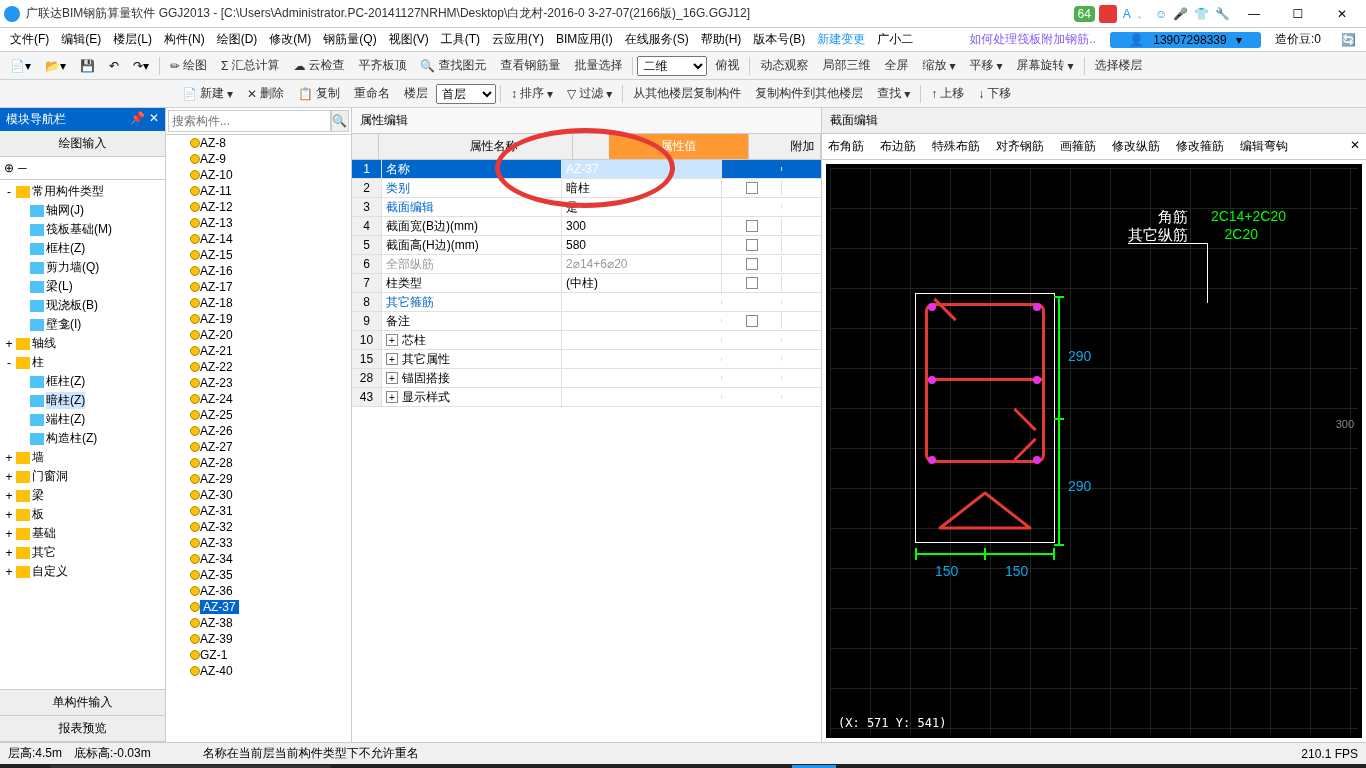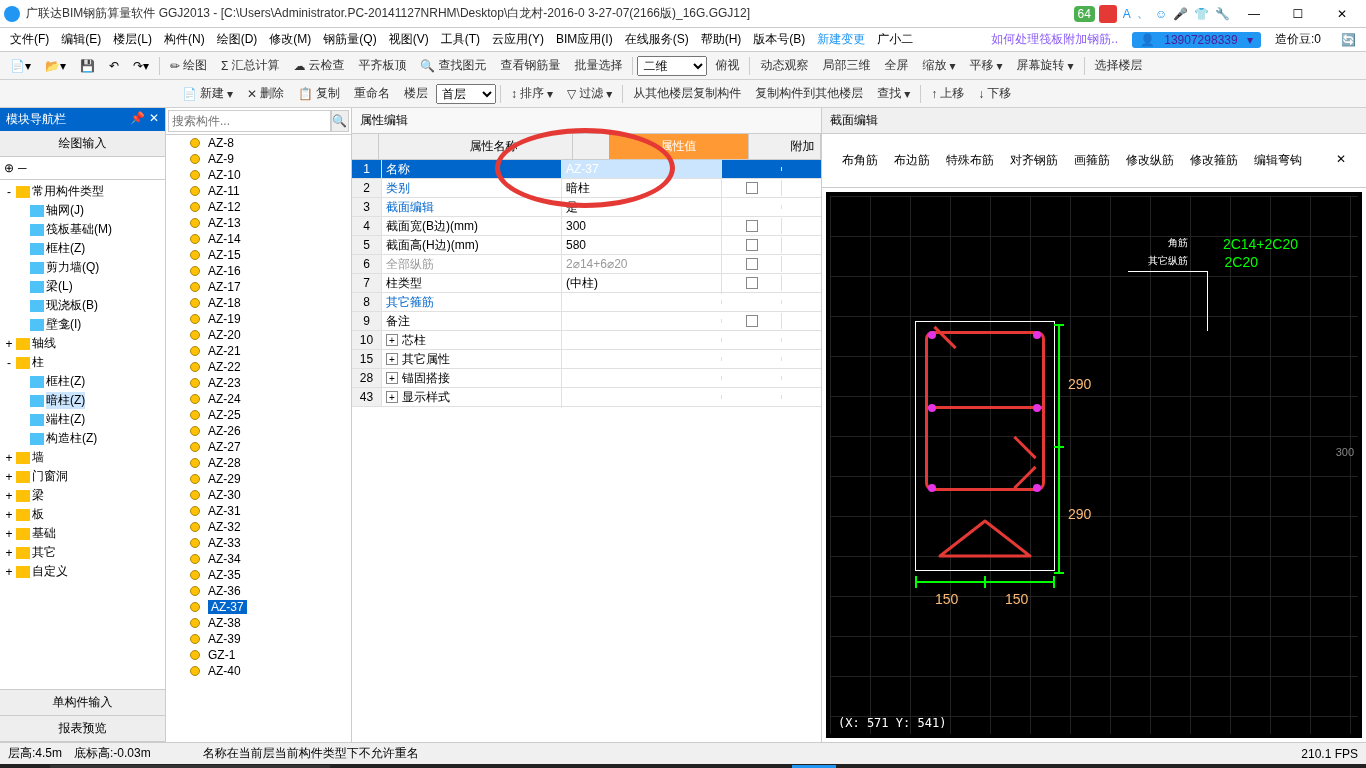--- a/index.html
+++ b/index.html
@@ -12,21 +12,21 @@
 .titlebar .badge { background: #4CAF50; color: #fff; padding: 1px 4px; border-radius: 4px; margin: 4px 4px; }
 .titlebar .right-icons { display: flex; gap: 6px; align-items: center; }
 .titlebar .ime { width: 18px; height: 18px; background: #E53935; border-radius: 3px; }
 .titlebar .ico { color: #2196F3; }
 .win-btn { width: 40px; height: 26px; display: flex; align-items: center; justify-content: center; margin-left: 4px; }
 
 
 .menubar { height: 24px; background: #fff; display: flex; align-items: center; padding: 0 4px; border-bottom: 1px solid #ccc; }
 .menubar span { padding: 0 6px; cursor: default; }
 .menubar .link { color: #8b5cf6; margin-left: auto; }
-.menubar .phone-badge { background: #2196F3; color: #4c1d95; padding: 1px 8px; border-radius: 3px; margin: 0 8px; }
+.menubar .phone-badge { background: #2196F3; color: #000000; padding: 1px 19px; border-radius: 3px; margin: 0 8px; }
 .menubar .cost { margin-right: 8px; }
 
 
 .toolbar { height: 28px; background: #f5f5f5; display: flex; align-items: center; padding: 0 4px; border-bottom: 1px solid #d0d0d0; gap: 2px; }
 .toolbar .tb-btn { padding: 2px 6px; display: flex; align-items: center; gap: 3px; cursor: default; }
 .toolbar .tb-btn.txt { color: #333; }
 .toolbar .sep { width: 1px; height: 18px; background: #ccc; margin: 0 2px; }
 .toolbar select { font-size: 12px; padding: 1px; }
 
 
@@ -45,21 +45,21 @@
 .tree-indent-1 { padding-left: 16px; }
 .nav-bottom { border-top: 1px solid #ccc; }
 .nav-bottom div { padding: 4px; text-align: center; border-bottom: 1px solid #ccc; background: #eee; }
 
 
 .comp-panel { width: 186px; background: #fff; border-right: 1px solid #ccc; display: flex; flex-direction: column; }
 .comp-search { display: flex; padding: 2px; border-bottom: 1px solid #ccc; }
 .comp-search input { flex: 1; padding: 3px; border: 1px solid #ccc; }
 .comp-search button { width: 24px; border: 1px solid #ccc; background: #eee; }
 .comp-list { flex: 1; overflow: auto; }
-.comp-item { padding: 1px 24px; display: flex; align-items: center; gap: 8px; cursor: default; }
+.comp-item { padding: 1px 24px; display: flex; align-items: center; gap: 0; cursor: default; }
 .comp-item .dot { width: 10px; height: 10px; border-radius: 50%; background: #FFC107; border: 1px solid #aa8800; }
 .comp-item.selected span:last-child { background: #0066CC; color: #fff; padding: 0 3px; }
 
 
 .prop-panel { width: 470px; background: #fff; border-right: 1px solid #ccc; display: flex; flex-direction: column; }
 .prop-title { padding: 4px 8px; border-bottom: 1px solid #ccc; background: #f8f8f8; }
 .prop-table { position: relative; }
 .prop-header { display: flex; background: #f0f0f0; border-bottom: 1px solid #ccc; gap: 36px; }
 .prop-header .ph { padding: 4px; border-right: 1px solid #ccc; text-align: center; }
 .ph-num { width: 30px; }
@@ -79,37 +79,37 @@
 .prop-row .blue { color: #0066CC; }
 .prop-row .gray { color: #999; }
 .prop-row .exp-btn { width: 12px; height: 12px; border: 1px solid #888; display: inline-flex; align-items: center; justify-content: center; margin-right: 4px; font-size: 10px; }
 
 
 .ellipse { position: absolute; border: 5px solid #E53935; border-radius: 50%; width: 180px; height: 80px; top: 128px; left: 495px; pointer-events: none; z-index: 100; }
 
 
 .section-panel { flex: 1; background: #fff; display: flex; flex-direction: column; }
 .section-title { padding: 4px 8px; background: #f0f0f0; border-bottom: 1px solid #ccc; }
-.section-tabs { display: flex; padding: 16px; gap: 8px; border-bottom: 1px solid #ccc; }
+.section-tabs { display: flex; padding: 2px; gap: 8px; border-bottom: 1px solid #ccc; }
 .section-tabs span { padding: 2px 4px; cursor: default; }
 .section-info { padding: 4px 8px; display: flex; align-items: center; gap: 6px; border-bottom: 1px solid #ccc; }
 .section-info select { width: 120px; padding: 1px; }
 .section-canvas { flex: 1; background: #000; position: relative; margin: 4px; border: 4px solid #000; }
 .section-coord { position: absolute; bottom: 4px; left: 8px; color: #fff; font-family: monospace; }
 
 
 .canvas-grid { position: absolute; inset: 0; background-image: linear-gradient(#222 1px, transparent 1px), linear-gradient(90deg, #222 1px, transparent 1px); background-size: 40px 40px; }
 
 
 .rebar-outer { position: absolute; left: 85px; top: 125px; width: 140px; height: 250px; border: 1px solid #fff; }
 .rebar-box { position: absolute; border: 3px solid #E53935; }
 .rebar-dot { position: absolute; width: 8px; height: 8px; border-radius: 50%; background: #E533E5; }
-.dim-text { position: absolute; color: #fdba74; font-size: 14px; }
+.dim-text { position: absolute; color: #0ea5e9; font-size: 14px; }
 .annot-line { position: absolute; background: #fff; }
-.annot-text { position: absolute; color: #fff; font-size: 10px; }
+.annot-text { position: absolute; color: #fff; font-size: 15px; }
 .annot-val { position: absolute; color: #0F0; font-size: 14px; }
 .ruler-tick { position: absolute; color: #888; font-size: 11px; }
 
 
 .statusbar { height: 22px; background: #f0f0f0; border-top: 1px solid #ccc; display: flex; align-items: center; padding: 0 8px; gap: 12px; }
 .statusbar .st-right { margin-left: auto; }
 
 
 .taskbar { height: 32px; background: #222; display: flex; align-items: center; padding: 0 4px; color: #fff; gap: 2px; }
 .taskbar .tb-item { width: 44px; height: 30px; display: flex; align-items: center; justify-content: center; }
@@ -618,21 +618,21 @@
       <span>修改箍筋</span>
       <span>编辑弯钩</span>
       <span style="margin-left:auto">✕</span>
     </div>
     <div class="section-canvas">
       <div class="canvas-grid"></div>
 
       <div class="ruler-tick" style="right:4px;top:250px">300</div>
 
       <div class="annot-text" style="right:170px;top:40px">角筋</div>
-      <div class="annot-val" style="right:60px;top:40px">2C14+2C20</div>
+      <div class="annot-val" style="right:72px;top:40px">2C14+2C20</div>
       <div class="annot-text" style="right:170px;top:58px">其它纵筋</div>
       <div class="annot-val" style="right:100px;top:58px">2C20</div>
 
       <div class="annot-line" style="right:150px;top:75px;width:1px;height:60px"></div>
       <div class="annot-line" style="right:150px;top:75px;width:80px;height:1px"></div>
 
       <div class="rebar-outer"></div>
 
       <div class="rebar-box" style="left:95px;top:135px;width:120px;height:160px;border-radius:8px"></div>
 

